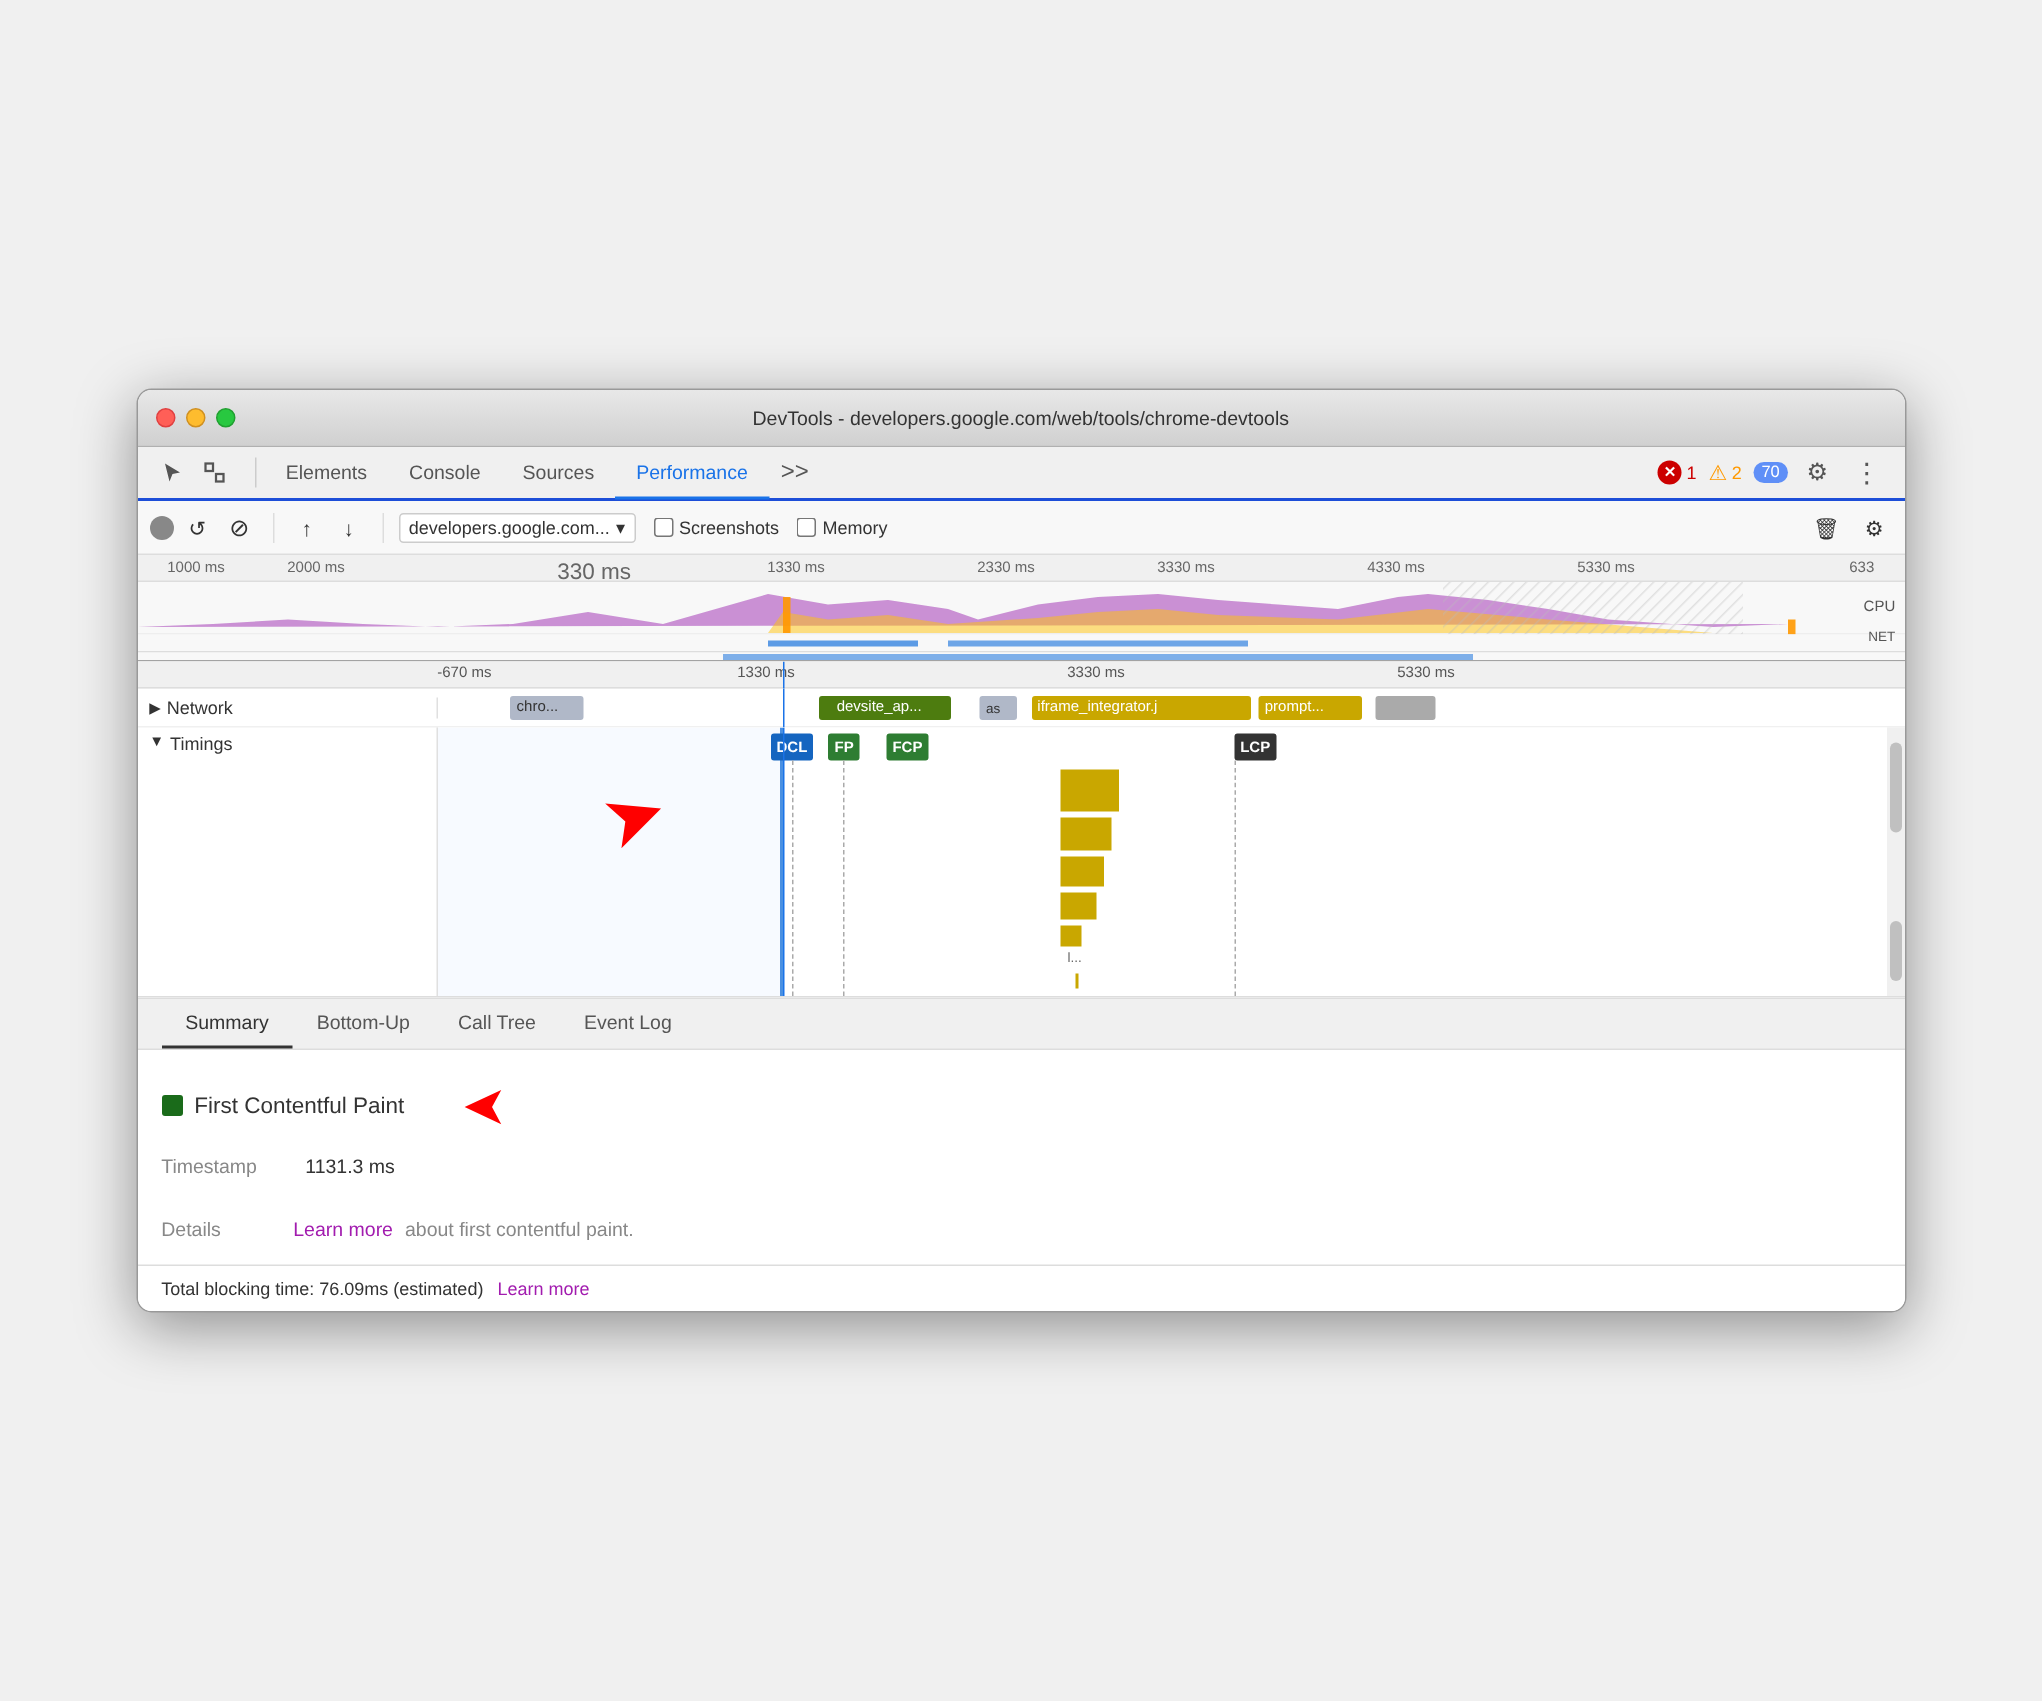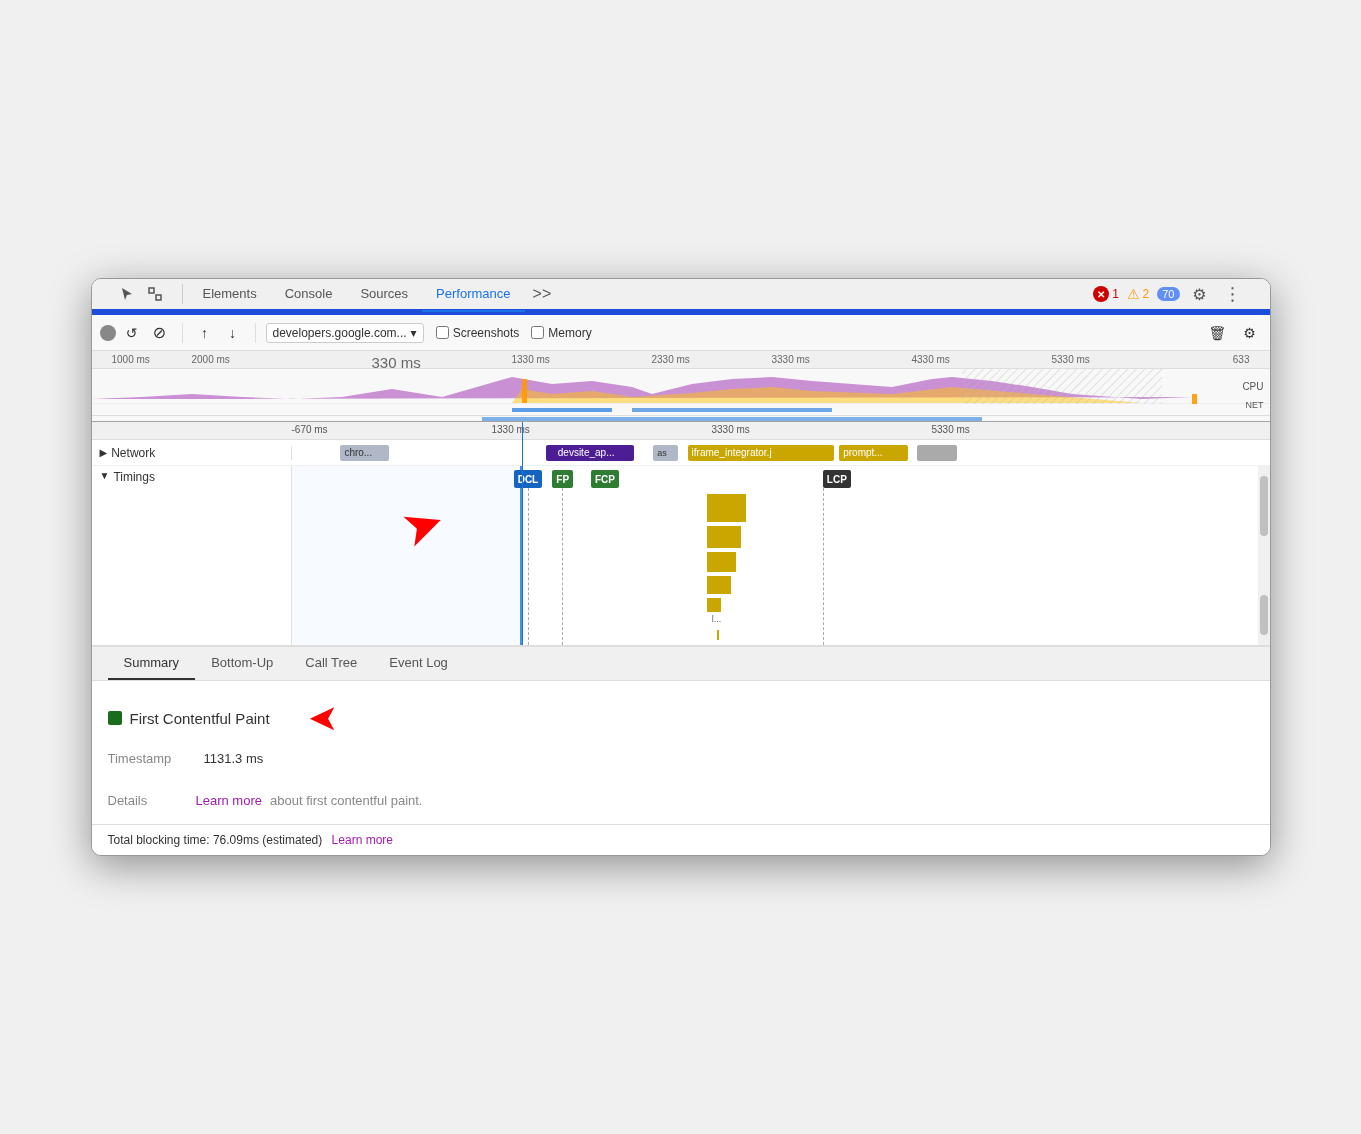--- a/index.html
+++ b/index.html
@@ -49,22 +49,22 @@
       font-size: 13px;
       color: #333;
       white-space: nowrap;
     }
     
     .tabbar {
       background: #f0f0f0;
       height: 36px;
       display: flex;
       align-items: center;
-      padding: 0 24px;
-      border-bottom: 6px solid #1d4ed8;
+      padding: 0 12px;
+      border-bottom: 2px solid #1d4ed8;
       gap: 0;
     }
     .tab-icon-group {
       display: flex;
       align-items: center;
       gap: 6px;
       margin-right: 10px;
     }
     .tab-icon {
       width: 22px; height: 22px;
@@ -379,20 +379,28 @@
       background: white;
       font-size: 12px;
       color: #333;
     }
   </style>
 </head>
 <body>
 
 <div class="window">
 
+  <div class="titlebar">
+    <div class="traffic-lights">
+      <div class="tl tl-red"></div>
+      <div class="tl tl-yellow"></div>
+      <div class="tl tl-green"></div>
+    </div>
+    <div class="titlebar-title">DevTools - developers.google.com/web/tools/chrome-devtools</div>
+  </div>
 
   <div class="tabbar">
     <div class="tab-icon-group">
       <div class="tab-icon">
         <svg width="14" height="14" viewBox="0 0 14 14">
             <path d="M2 1l10 6-5 1-2 5z" fill="#555"></path>
           </svg>
       </div>
       <div class="tab-icon">
         <svg width="14" height="14" viewBox="0 0 14 14">
@@ -523,21 +531,21 @@
     <div class="flame-row">
       <div class="flame-label">
         <span style="font-size:10px;">▶</span>
         <span>Network</span>
       </div>
       <div class="flame-content">
 
         <div style="position:absolute; left:230px; top:0; bottom:0; width:1px; background:#1a73e8; z-index:5;"></div>
 
         <div class="network-bar" style="left:5%; width:5%; background:#b0b8c8; color:#333;">chro...</div>
-        <div class="network-bar" style="left:26%; width:9%; background:#4c1d95;padding-left:12px;">devsite_ap...</div>
+        <div class="network-bar" style="left:26%; width:9%; background:#4d7c0f;padding-left:12px;">devsite_ap...</div>
         <div class="network-bar" style="left:37%; width:2.5%; background:#b0b8c8; color:#333; font-size:9px;">as</div>
         <div class="network-bar" style="left:40.5%; width:15%; background:#c9a700;">iframe_integrator.j</div>
         <div class="network-bar" style="left:56%; width:7%; background:#c9a700;">prompt...</div>
         <div class="network-bar" style="left:64%; width:4%; background:#aaa;"></div>
       </div>
     </div>
 
     <div class="timings-row" style="min-height:180px;">
       <div class="timings-label">
         <span style="font-size:10px;">▼</span>

